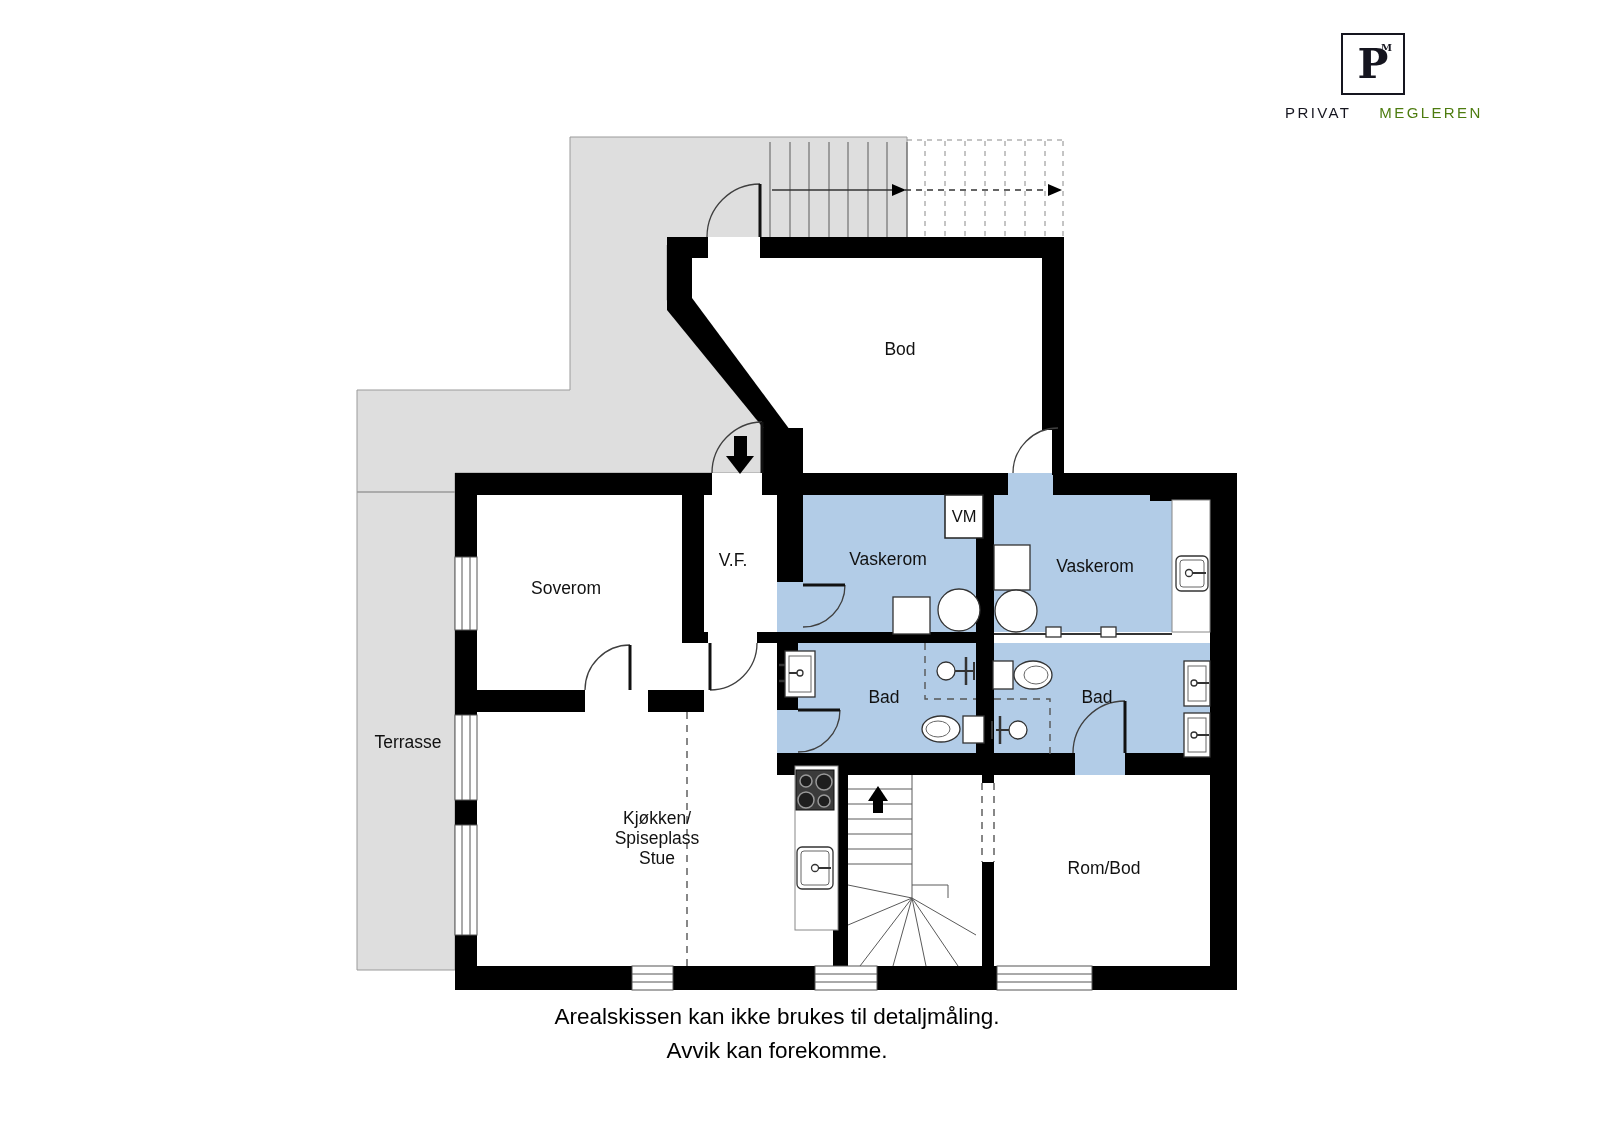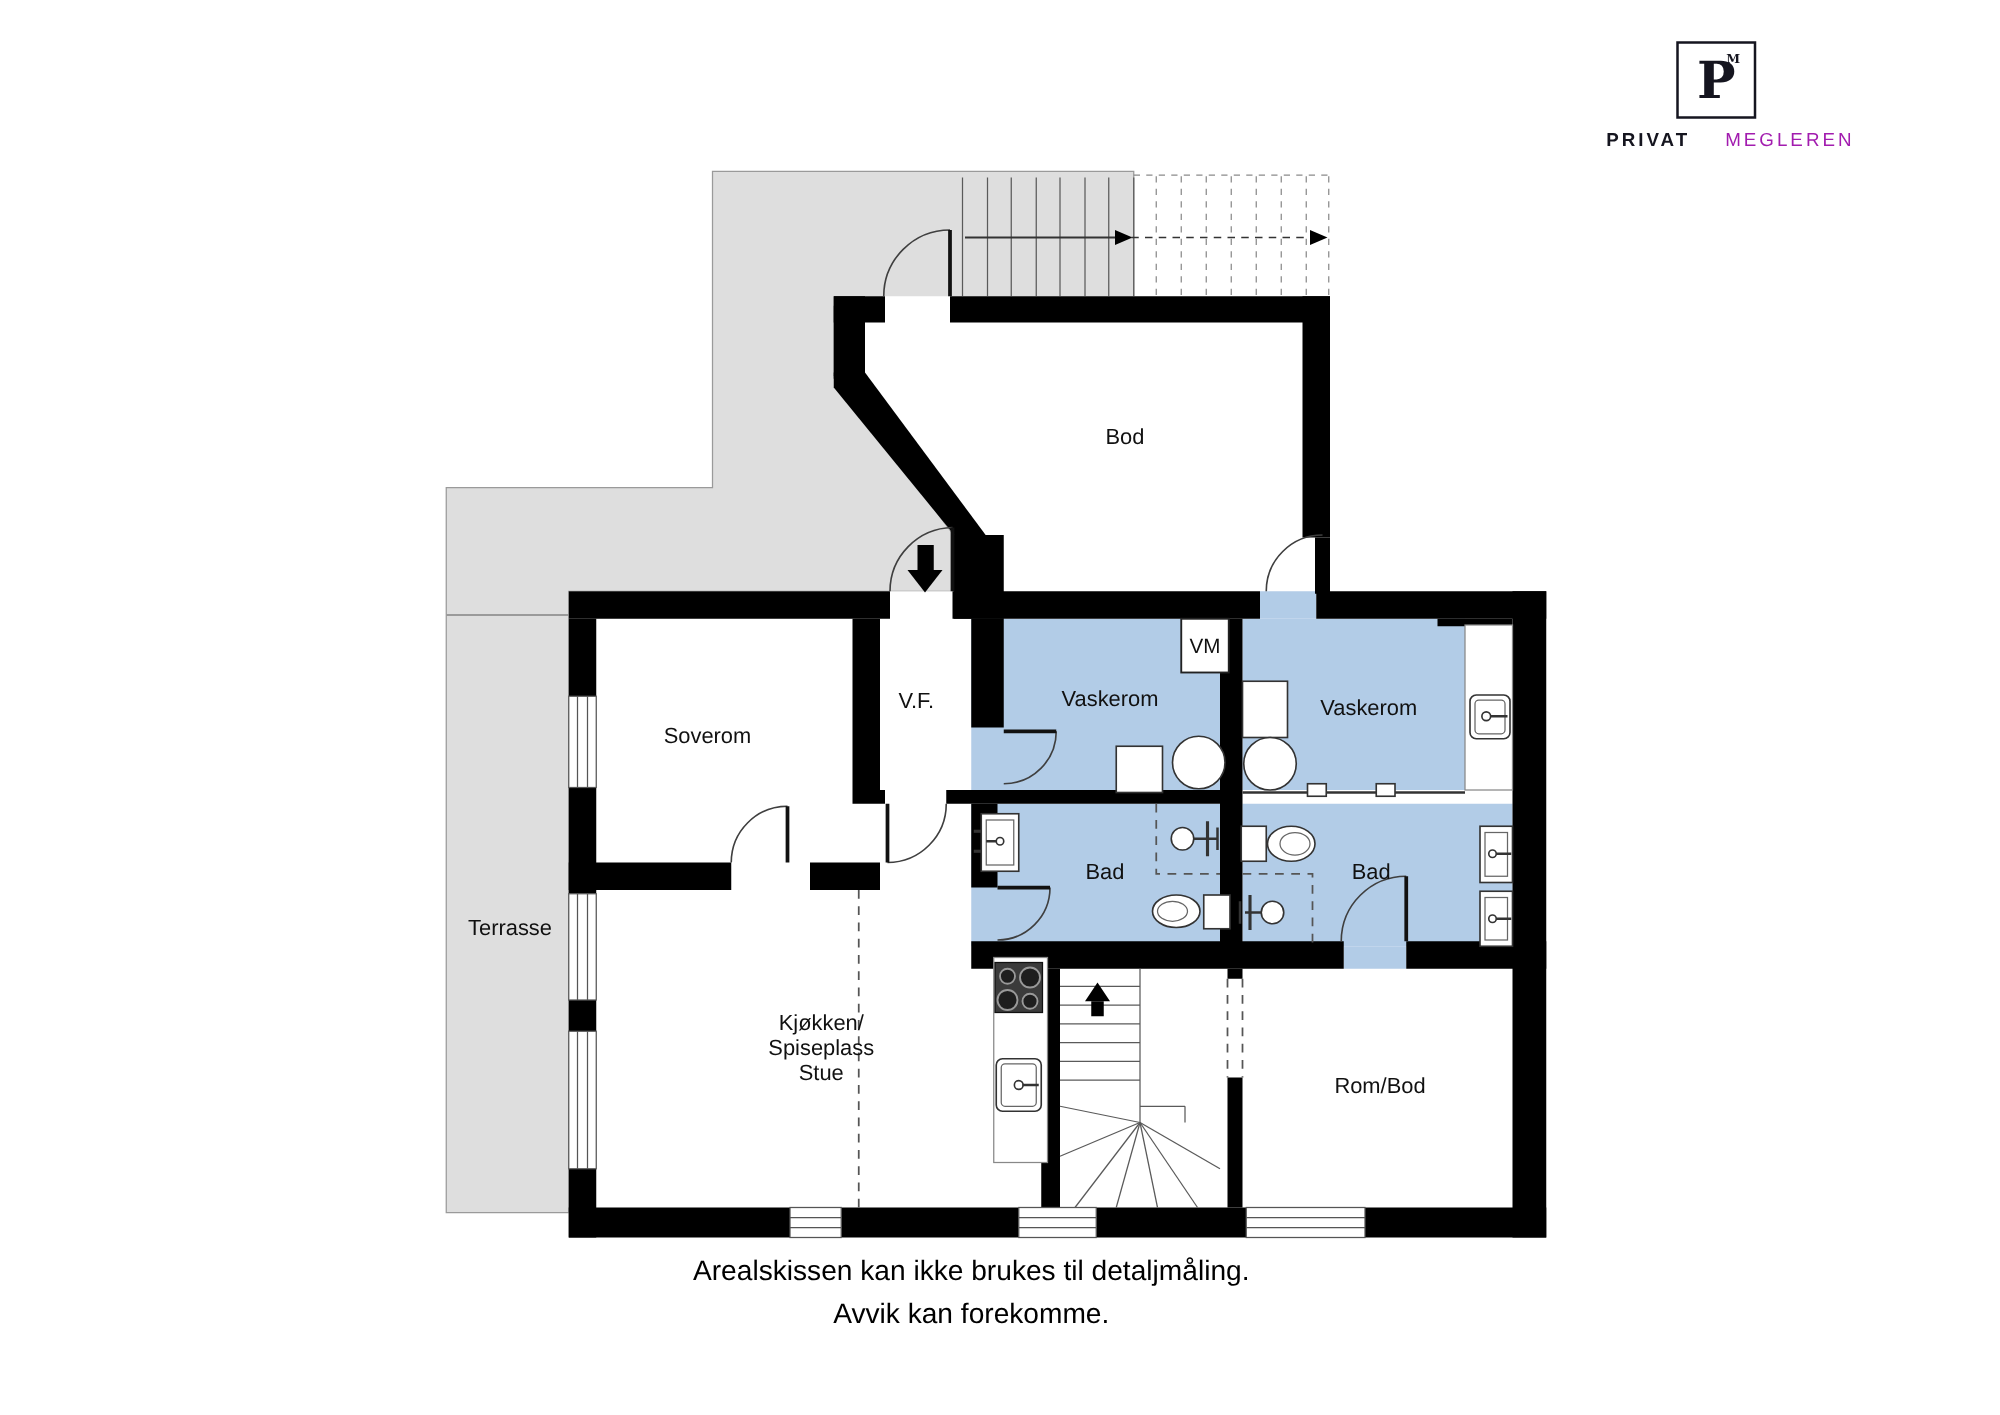--- a/index.html
+++ b/index.html
@@ -25,22 +25,22 @@
   .winl{stroke:#555;stroke-width:1;fill:none;}
   .lbl{font-family:"Liberation Sans",sans-serif;font-size:17.5px;fill:#111;text-anchor:middle;}
   .lblS{font-family:"Liberation Sans",sans-serif;font-size:16.5px;fill:#111;text-anchor:middle;}
   .foot{font-family:"Liberation Sans",sans-serif;font-size:22.5px;fill:#000;text-anchor:middle;}
   #logo{position:absolute;left:1273px;top:33px;width:200px;text-align:center;color:#15151f;}
   #logo .box{width:60px;height:58px;border:2.5px solid #15151f;margin:0 auto;position:relative;
     display:flex;align-items:center;justify-content:center;}
   #logo .p{font-family:"DejaVu Serif",serif;font-size:41px;line-height:1;font-weight:600;}
   #logo .m{position:absolute;top:7px;right:11px;font-family:"DejaVu Serif",serif;font-size:10px;font-weight:700;}
   #logo .word{margin-top:9px;font-size:15px;letter-spacing:2.4px;white-space:nowrap;}
-  #logo .b{font-weight:700;padding-left:12px;}
-  #logo .l{font-weight:400;color:#a21caf;margin-left:28px;}
+  #logo .b{font-weight:400;padding-left:12px;}
+  #logo .l{font-weight:400;color:#4d7c0f;margin-left:28px;}
 </style>
 </head>
 <body>
 
 <div id="logo">
   <div class="box">
     <span class="p">P</span>
     <span class="m">M</span>
   </div>
   <div class="word">

